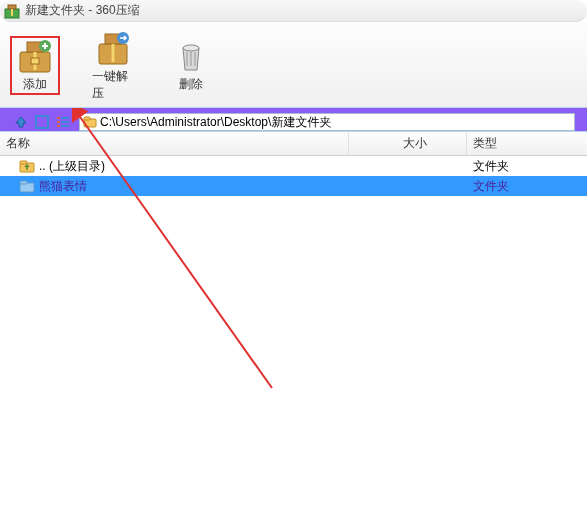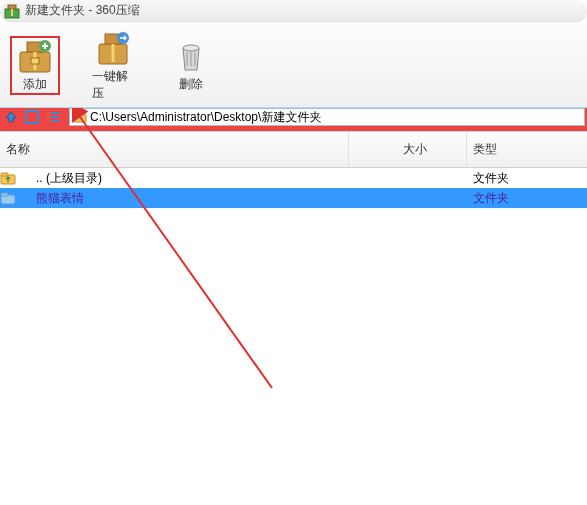--- a/index.html
+++ b/index.html
@@ -45,25 +45,25 @@
       width: 50px;
     }
     .tool-btn.highlighted {
       border: 2px solid #e03030;
       padding: 0 2px;
     }
     .tool-icon { width: 36px; height: 36px; }
     .tool-label { font-size: 12px; color: #333; }
     .navbar {
       height: 24px;
-      background: #ef4444;
+      background: #8b5cf6;
       border-bottom: 1px solid #b8d6f0;
       display: flex;
-      align-items: flex-start;
-      padding: 0 2px;
+      align-items: flex-end;
+      padding: 0 12px;
       gap: 3px;
     }
     .nav-btn {
       width: 18px; height: 18px;
       display: flex; align-items: center; justify-content: center;
       cursor: pointer;
     }
     .addr-bar {
       flex: 1;
       height: 18px;
@@ -78,21 +78,21 @@
     .addr-icon { width: 14px; height: 14px; flex-shrink: 0;}
     .addr-text {
       font-size: 12px;
       color: #000;
       border: none;
       outline: none;
       width: 100%;
       background: transparent;
     }
     .column-header {
-      height: 36px;
+      height: 24px;
       background: linear-gradient(#fdfdfd, #f0f0f0);
       border-bottom: 1px solid #d0d0d0;
       display: flex;
       font-family: Liberation Serif, serif;
     }
     .col {
       border-right: 1px solid #e0e0e0;
       padding: 2px 6px;
       font-size: 12px;
       color: #333;
@@ -110,22 +110,22 @@
       cursor: pointer;
     }
     .file-row.selected {
       background: #3399ff;
       color: #4c1d95;
     }
     .cell-name {
       flex: 1;
       display: flex;
       align-items: center;
-      gap: 20px;
-      padding-left: 0;
+      gap: 4px;
+      padding-left: 19px;
       min-width: 0;
     }
     .cell-size { width: 70px; padding-left: 6px; }
     .cell-type { width: 120px; padding-left: 6px; }
     .file-icon { width: 16px; height: 16px; flex-shrink: 0; }
     .annotation-arrow {
       position: absolute;
       top: 108px;
       left: 72px;
       pointer-events: none;

